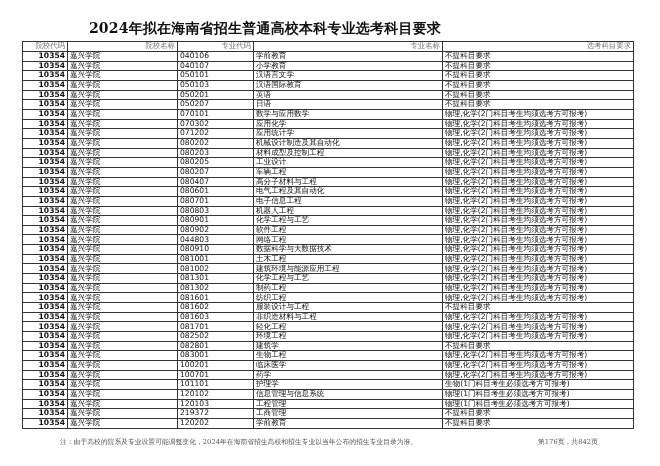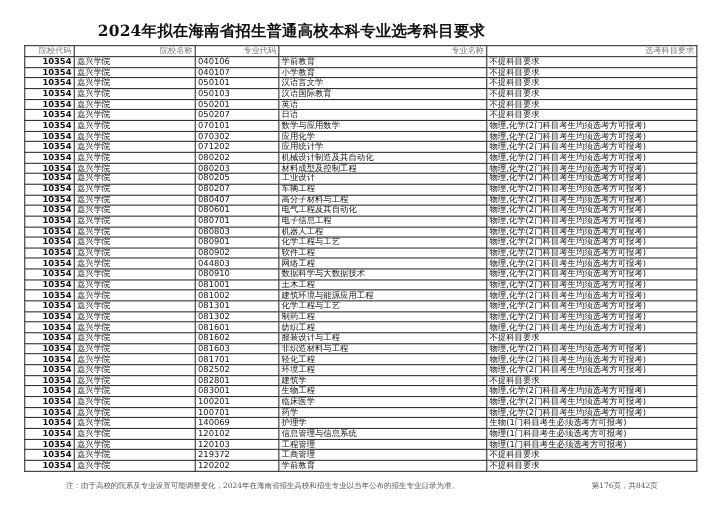--- a/index.html
+++ b/index.html
@@ -271,21 +271,21 @@
       <tr>
         <td class="code">10354</td>
         <td class="left">嘉兴学院</td>
         <td class="left">100701</td>
         <td class="left">药学</td>
         <td class="left">物理,化学(2门科目考生均须选考方可报考)</td>
       </tr>
       <tr>
         <td class="code">10354</td>
         <td class="left">嘉兴学院</td>
-        <td class="left">140069</td>
+        <td class="left">101101</td>
         <td class="left">护理学</td>
         <td class="left">生物(1门科目考生必须选考方可报考)</td>
       </tr>
       <tr>
         <td class="code">10354</td>
         <td class="left">嘉兴学院</td>
         <td class="left">120102</td>
         <td class="left">信息管理与信息系统</td>
         <td class="left">物理(1门科目考生必须选考方可报考)</td>
       </tr>

